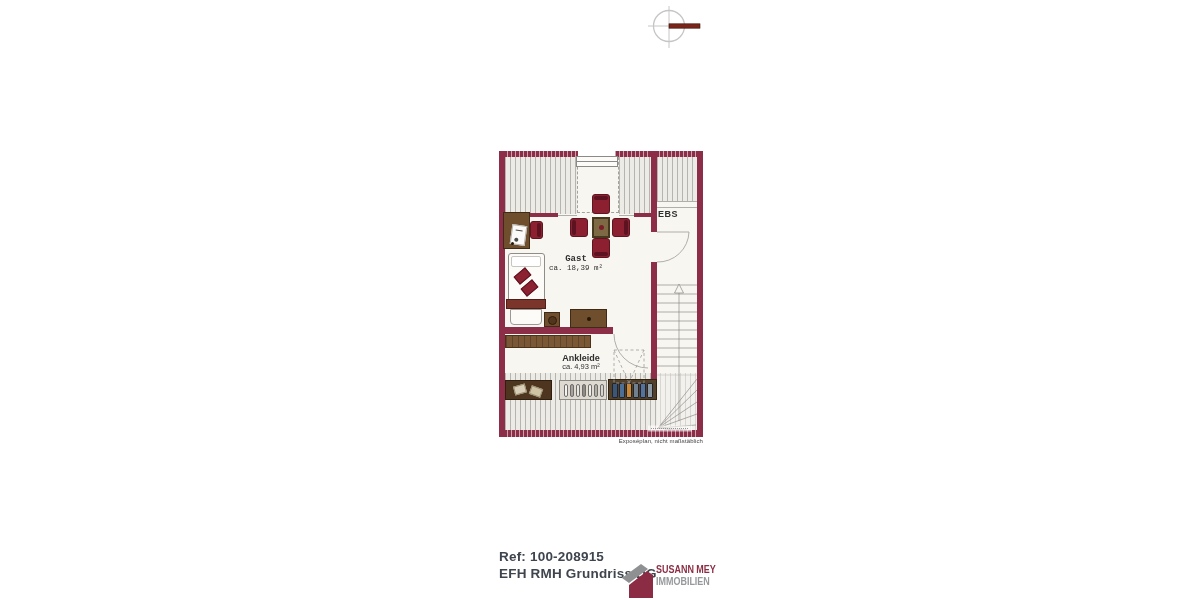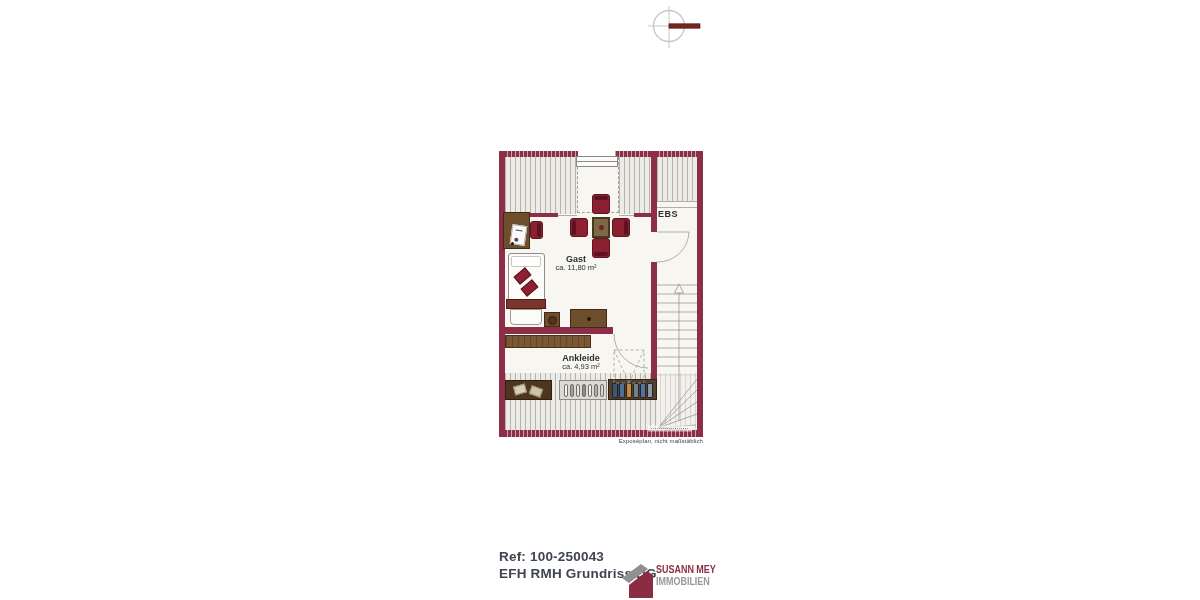--- a/index.html
+++ b/index.html
@@ -213,35 +213,35 @@
       <line x1="180" y1="142" x2="180" y2="270" stroke="#8e8c88" stroke-width="0.7"></line>
       <polygon points="180,133 175.5,142 184.5,142" fill="#f7f6f1" stroke="#8a8884" stroke-width="0.7"></polygon>
     </g>
 
     <g>
       <rect x="149" y="274.5" width="44" height="6" fill="rgba(255,255,255,0.6)"></rect>
       <line x1="152" y1="277.5" x2="190" y2="277.5" stroke="#8c8c8c" stroke-width="0.9" stroke-dasharray="1,1"></line>
     </g>
   </svg>
 
-  <div class="abs room-label" style="left:32px;top:103px;width:90px;">
+  <div class="abs room-label" style="left:32px;top:103px;width:90px;font-family:Liberation Mono, monospace;">
     <span class="nm">Gast</span>
-    <span class="ar">ca. 11,80 m²</span>
+    <span class="ar">ca. 18,39 m²</span>
   </div>
   <div class="abs room-label" style="left:37px;top:202px;width:90px;">
     <span class="nm">Ankleide</span>
     <span class="ar">ca. 4,93 m²</span>
   </div>
   <div class="abs ebs-label" style="left:149px;top:58px;width:40px;">EBS</div>
 </div>
 
 <div class="abs caption" style="left:499px;top:438px;width:204px;">Exposéplan, nicht maßstäblich</div>
 
 <div class="abs refblock" style="left:499px;top:549px;">
-  <div>Ref: 100-250043</div>
+  <div>Ref: 100-208915</div>
   <div>EFH RMH Grundriss DG</div>
 </div>
 
 <svg class="abs" style="left:622px;top:562px;" width="31" height="36" viewBox="0 0 31 36">
   <polygon points="0,16 19,2 26,7 7,21" fill="#8e9092"></polygon>
   <polygon points="7,23 25,9 31,13 31,36 7,36" fill="#8c2c44"></polygon>
 </svg>
 <div class="abs brandtxt" style="left:656px;top:563px;">
   <div style="color:#8c2d45;">SUSANN MEY</div>
   <div style="color:#96989b;">IMMOBILIEN</div>

